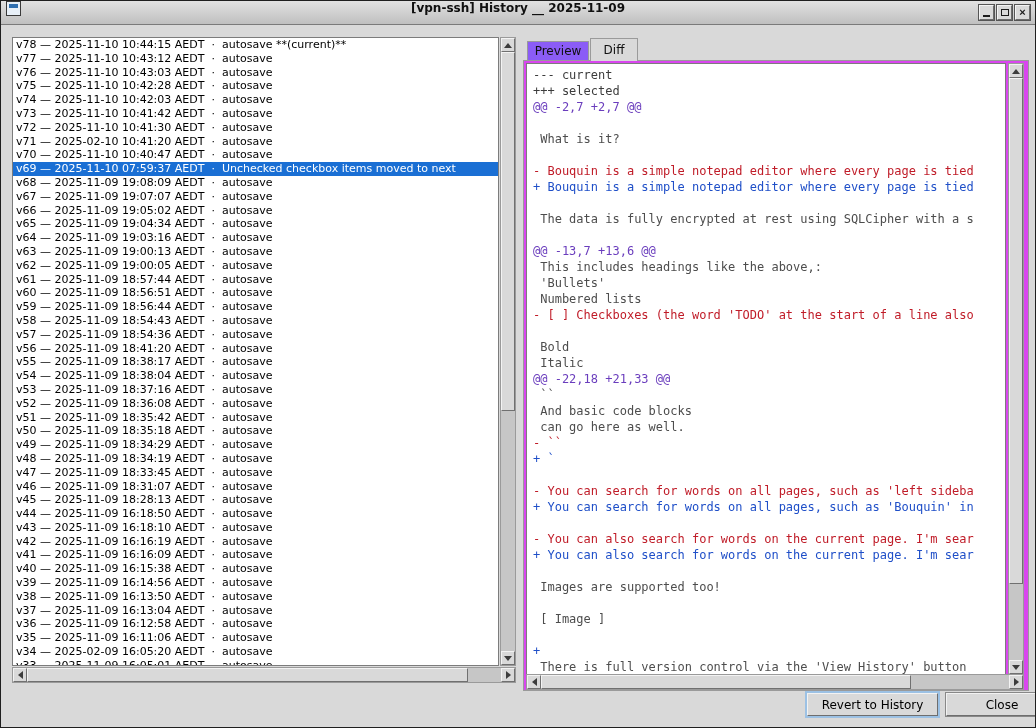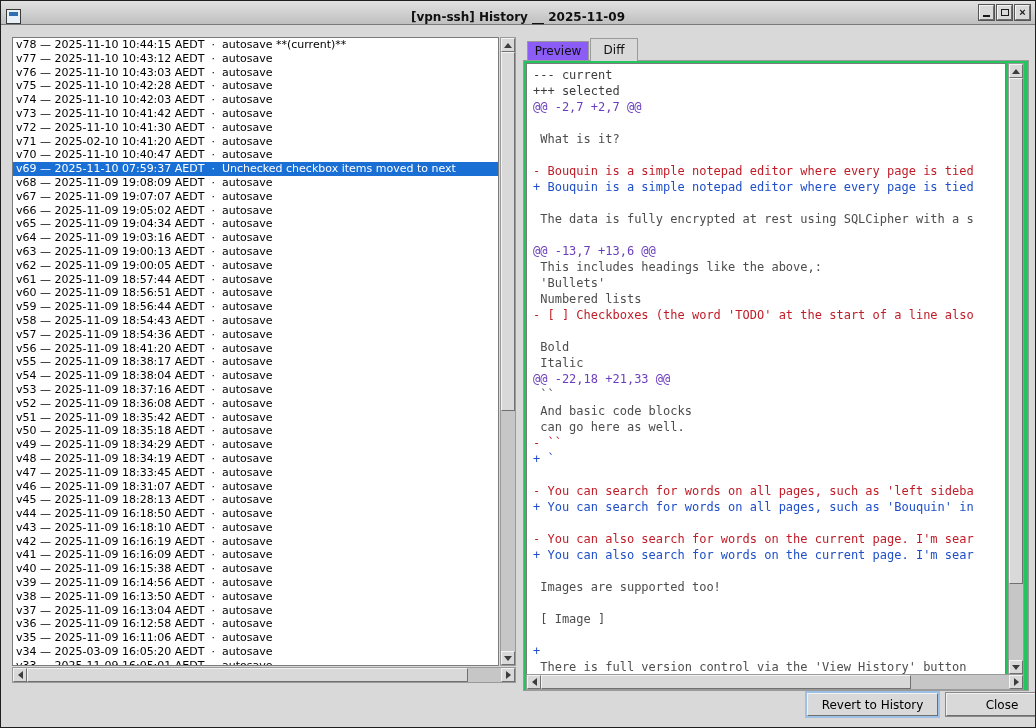--- a/index.html
+++ b/index.html
@@ -8,21 +8,21 @@
     position:relative; width:1036px; height:728px;
     background:#d9d9d9; border:1px solid #1f1f1f;
     font-family:"DejaVu Sans","Liberation Sans",sans-serif;
     overflow:hidden;
   }
   
   .titlebar {
     position:absolute; left:0; top:0; right:0; height:24px;
     background:linear-gradient(#e2e2e2,#bfbfbf);
     border-bottom:1px solid #7a7a7a;
-    display:flex; align-items:flex-end;
+    display:flex; align-items:flex-start;
   }
   .titlebar-icon {
     width:15px; height:15px; margin-left:5px;
     background:#e8f0f8; border:1px solid #3a3a3a;
     position:relative; flex:0 0 auto;
   }
   .titlebar-icon::after {
     content:""; position:absolute; left:2px; top:2px; right:2px; height:4px;
     background:#2f6fb0;
   }
@@ -80,21 +80,21 @@
   
   .tab {
     position:absolute; display:flex; align-items:center; justify-content:center;
     font-size:12px; color:#101010;
     border:1px solid #9a9a9a; border-bottom:none;
   }
   .tab-preview { left:526px; top:40px; width:62px; height:19px; background:#8b5cf6; z-index:1; }
   .tab-diff    { left:589px; top:37px; width:48px; height:23px; background:#d9d9d9; z-index:3; }
   .notebook-pane {
     position:absolute; left:522px; top:59px; width:506px; height:631px;
-    background:#22c55e; border:1px solid #9a9a9a; z-index:2;
+    background:#d946ef; border:1px solid #9a9a9a; z-index:2;
   }
   .diff-area {
     position:absolute; left:2px; top:2px; width:480px; height:612px;
     background:#ffffff; border:1px solid #7c7c7c;
     overflow:hidden; padding:3px 0 0 6px;
     font-family:"DejaVu Sans Mono","Liberation Mono",monospace;
     font-size:12px;
   }
   .diff-line { height:16px; line-height:16px; white-space:pre; }
   .diff-line.header  { color:var(--diff-header,#3c3c3c); }
@@ -173,21 +173,21 @@
       <div class="list-row">v44 — 2025-11-09 16:18:50 AEDT  ·  autosave</div>
       <div class="list-row">v43 — 2025-11-09 16:18:10 AEDT  ·  autosave</div>
       <div class="list-row">v42 — 2025-11-09 16:16:19 AEDT  ·  autosave</div>
       <div class="list-row">v41 — 2025-11-09 16:16:09 AEDT  ·  autosave</div>
       <div class="list-row">v40 — 2025-11-09 16:15:38 AEDT  ·  autosave</div>
       <div class="list-row">v39 — 2025-11-09 16:14:56 AEDT  ·  autosave</div>
       <div class="list-row">v38 — 2025-11-09 16:13:50 AEDT  ·  autosave</div>
       <div class="list-row">v37 — 2025-11-09 16:13:04 AEDT  ·  autosave</div>
       <div class="list-row">v36 — 2025-11-09 16:12:58 AEDT  ·  autosave</div>
       <div class="list-row">v35 — 2025-11-09 16:11:06 AEDT  ·  autosave</div>
-      <div class="list-row">v34 — 2025-03-09 16:05:20 AEDT  ·  autosave</div>
+      <div class="list-row">v34 — 2025-02-09 16:05:20 AEDT  ·  autosave</div>
       <div class="list-row">v33 — 2025-11-09 16:05:01 AEDT  ·  autosave</div>
     </div>
 
   <div class="scrollbar v" style="left:499px; top:36px; height:629px;">
     <div class="sb-btn">
         <span class="tri tri-up"></span>
       </div>
     <div class="sb-trough">
       <div class="sb-thumb" style="top:0; height:60%;"></div>
     </div>

